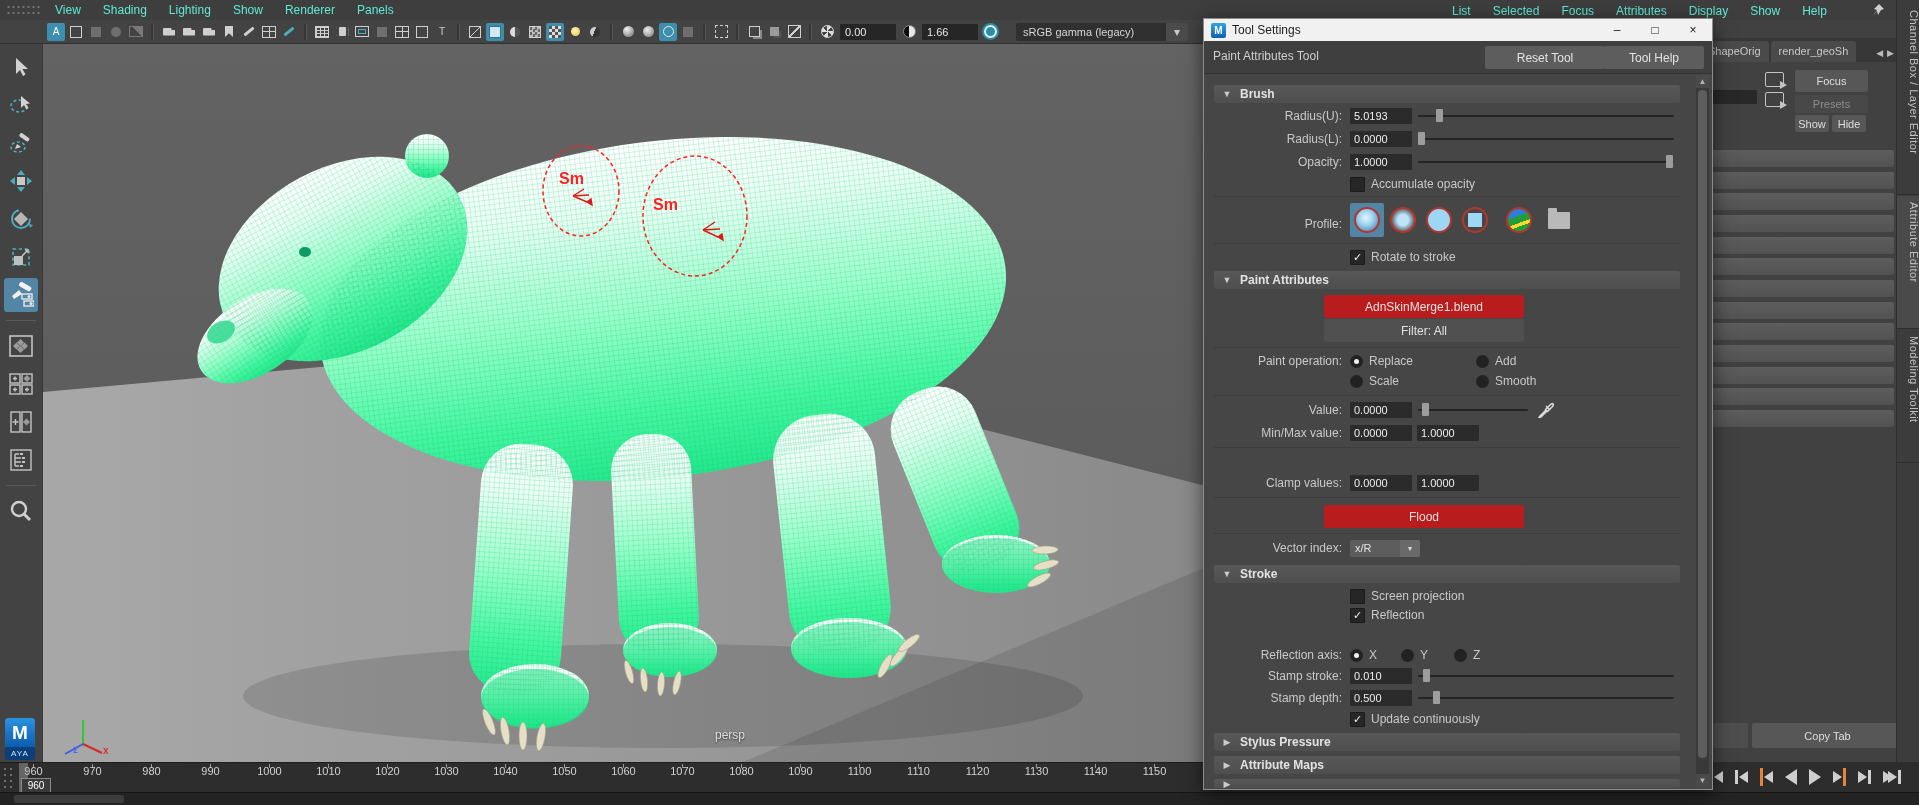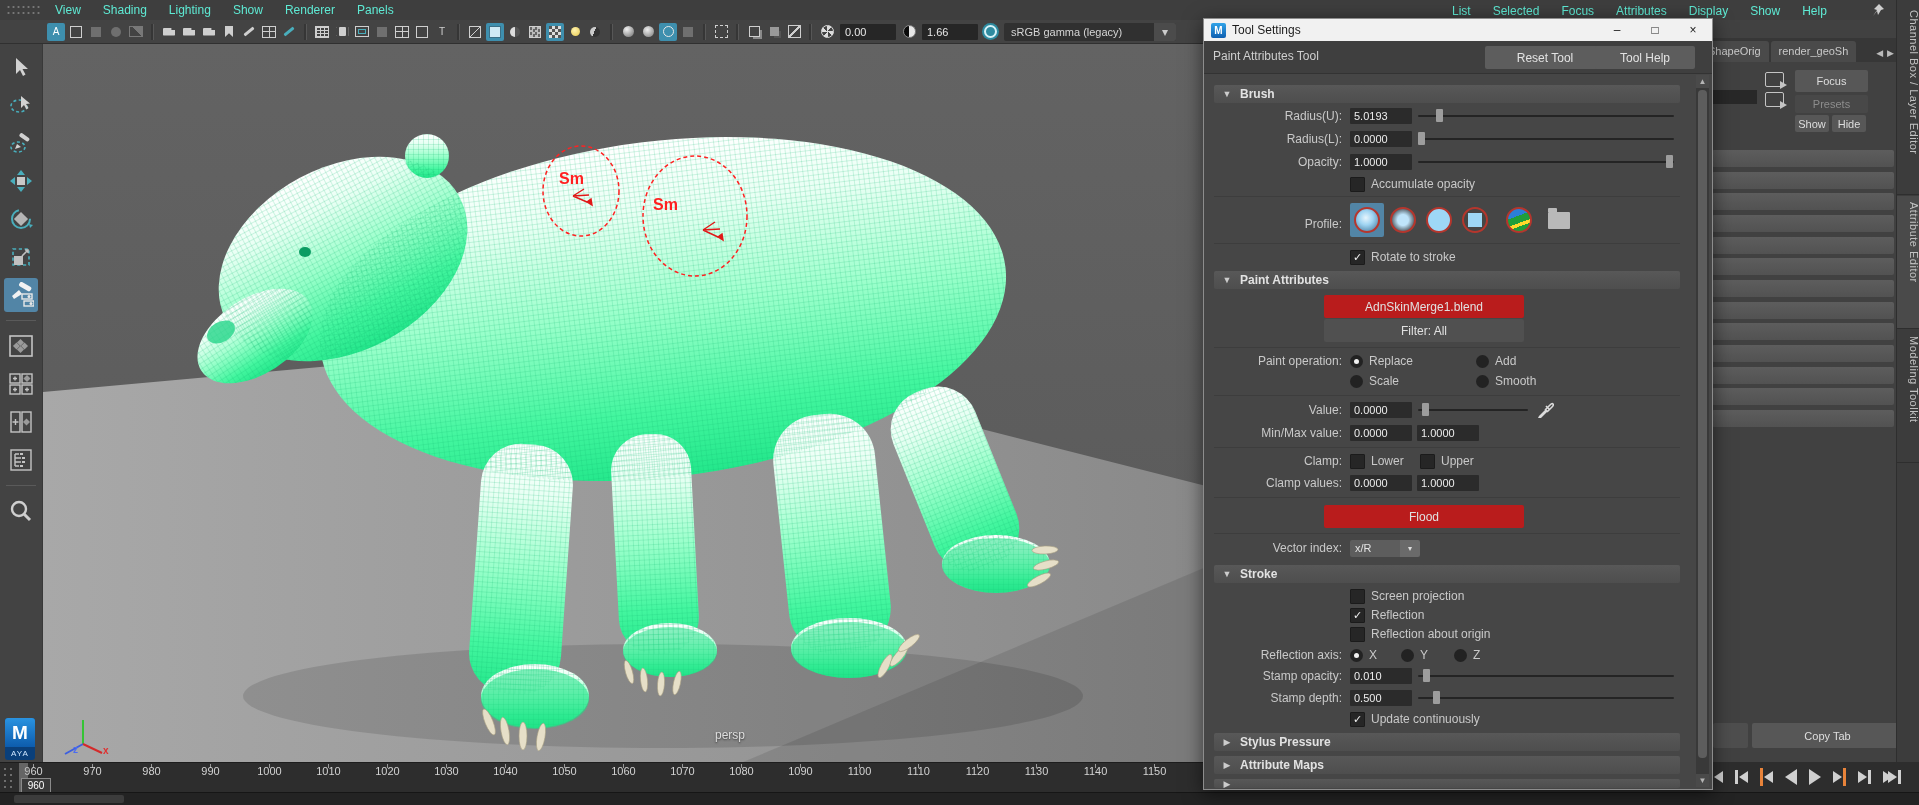--- a/index.html
+++ b/index.html
@@ -44,21 +44,21 @@
   .v-mblur::before{width:11px;height:11px;border-radius:50%;background:radial-gradient(circle at 40% 35%,#eee,#777);filter:blur(.7px)}
   .v-iso::before{width:11px;height:11px;border:1px dashed #cfcfcf}
   .v-buf::before{width:9px;height:9px;border:1px solid #cfcfcf;box-shadow:3px 3px 0 -1px #8a8a8a}
   .v-buf2::before{width:9px;height:9px;background:#9a9a9a;box-shadow:3px 3px 0 -1px #555}
   .v-xray::before{width:11px;height:11px;border:1px solid #cfcfcf;background:linear-gradient(135deg,transparent 44%,#cfcfcf 44% 56%,transparent 56%)}
   .v-expo::before{width:11px;height:11px;border-radius:50%;border:1.5px solid #dcdcdc;background:conic-gradient(#dcdcdc 0 12%,transparent 0 25%,#dcdcdc 0 37%,transparent 0 50%,#dcdcdc 0 62%,transparent 0 75%,#dcdcdc 0 87%,transparent 0)}
   .v-half::before{width:11px;height:11px;border-radius:50%;background:linear-gradient(90deg,#0b0b0b 50%,#e8e8e8 50%);border:1px solid #888}
   .v-gon{background:#2e8ba0;border-radius:50%;width:17px;height:17px}
   .v-gon::before{width:9px;height:9px;border:2px solid #d7f2f7;border-radius:50%}
   .tb-field{width:46px;height:16px;background:#262626;color:#e8e8e8;font-size:11px;line-height:16px;padding:0 5px;margin:0 3px;border-radius:1px}
-  #view-transform{display:flex;align-items:center;width:172px;height:18px;background:#303030;margin-left:4px;border-radius:2px}
+  #view-transform{display:flex;align-items:center;width:172px;height:18px;background:#303030;margin-left:16px;border-radius:2px}
   #view-transform .vt-label{flex:1;padding:0 7px;color:#d5d5d5;font-size:11px}
   #view-transform .vt-btn{width:22px;height:18px;background:#4b4b4b;display:flex;align-items:center;justify-content:center;color:#ccc;border-radius:0 2px 2px 0}
   
   #toolbox{position:absolute;left:0;top:44px;width:43px;height:718px;background:#434343;border-right:1px solid #393939;display:flex;flex-direction:column;align-items:center;padding-top:4px;box-sizing:border-box}
   .tool{width:34px;height:34px;margin:2px 0;display:flex;align-items:center;justify-content:center;border-radius:3px}
   .tool.active{background:#5285a6}
   .tool svg{display:block}
   .tb-sep{width:30px;height:1px;background:#5a5a5a;margin:6px 0}
   
   #viewport{position:absolute;left:43px;top:44px;width:1660px;height:718px;background:linear-gradient(#636363,#585858);overflow:hidden}
@@ -636,21 +636,21 @@
   <div id="tw-titlebar">
     <span class="app-icon">M</span>
     <span id="tw-title">Tool Settings</span>
     <span class="win-btn">–</span>
     <span class="win-btn">□</span>
     <span class="win-btn">×</span>
   </div>
   <div id="tw-header">
     <span id="tw-toolname">Paint Attributes Tool</span>
     <span class="tw-hbtn" style="left:281px;width:120px">Reset Tool</span>
-    <span class="tw-hbtn" style="left:391px;width:100px">Tool Help</span>
+    <span class="tw-hbtn" style="left:400px;width:100px">Tool Help</span>
   </div>
 
   <div class="sect" style="top:66px">
     <span class="tri">▼</span>
     <span>Brush</span>
   </div>
   <div class="tsrow" style="top:88px">
     <span class="rl">Radius(U):</span>
     <span class="fld">5.0193</span>
     <span class="sl">
@@ -753,31 +753,20 @@
       <path d="M3 15 L10 8 L12 10 L5 17 L2 17 Z" fill="#dcdcdc"></path>
       <path d="M10 5 L13 8 M9 9 L14 4 Q16 2 17 3 Q18 4 16 6 L11 11" stroke="#dcdcdc" stroke-width="1.6" fill="none"></path>
     </svg>
   </div>
   <div class="tsrow" style="top:405px">
     <span class="rl">Min/Max value:</span>
     <span class="fld">0.0000</span>
     <span class="fld">1.0000</span>
   </div>
   <div class="groupline" style="top:428px"></div>
-  <div class="tsrow" style="top:433px">
-    <span class="rl">Clamp:</span>
-    <span class="rgrp" style="width:70px">
-      <span class="cb"></span>
-        <span class="cb-lab">Lower</span>
-    </span>
-    <span class="rgrp">
-      <span class="cb"></span>
-        <span class="cb-lab">Upper</span>
-    </span>
-  </div>
   <div class="tsrow" style="top:455px">
     <span class="rl">Clamp values:</span>
     <span class="fld">0.0000</span>
     <span class="fld">1.0000</span>
   </div>
   <div class="groupline" style="top:478px"></div>
   <span class="ts-btn" style="top:486px">Flood</span>
   <div class="groupline" style="top:514px"></div>
   <div class="tsrow" style="top:520px">
     <span class="rl">Vector index:</span>
@@ -796,25 +785,20 @@
     <span class="cb"></span>
     <span class="cb-lab">Screen projection</span>
   </div>
   <div class="tsrow" style="top:587px">
     <span class="rl"></span>
     <span class="cb">
         <i>✓</i>
       </span>
     <span class="cb-lab">Reflection</span>
   </div>
-  <div class="tsrow" style="top:606px">
-    <span class="rl"></span>
-    <span class="cb"></span>
-    <span class="cb-lab">Reflection about origin</span>
-  </div>
   <div class="tsrow" style="top:627px">
     <span class="rl">Reflection axis:</span>
     <span class="rgrp" style="width:51px">
       <span class="rd on">
           <i class="dot"></i>
         </span>
         <span class="cb-lab">X</span>
     </span>
     <span class="rgrp" style="width:53px">
       <span class="rd">
@@ -823,21 +807,21 @@
         <span class="cb-lab">Y</span>
     </span>
     <span class="rgrp">
       <span class="rd">
           <i class="dot"></i>
         </span>
         <span class="cb-lab">Z</span>
     </span>
   </div>
   <div class="tsrow" style="top:648px">
-    <span class="rl">Stamp opacity:</span>
+    <span class="rl">Stamp stroke:</span>
     <span class="fld">0.010</span>
     <span class="sl">
         <i class="sh" style="left:2%"></i>
       </span>
   </div>
   <div class="tsrow" style="top:670px">
     <span class="rl">Stamp depth:</span>
     <span class="fld">0.500</span>
     <span class="sl">
         <i class="sh" style="left:6%"></i>

